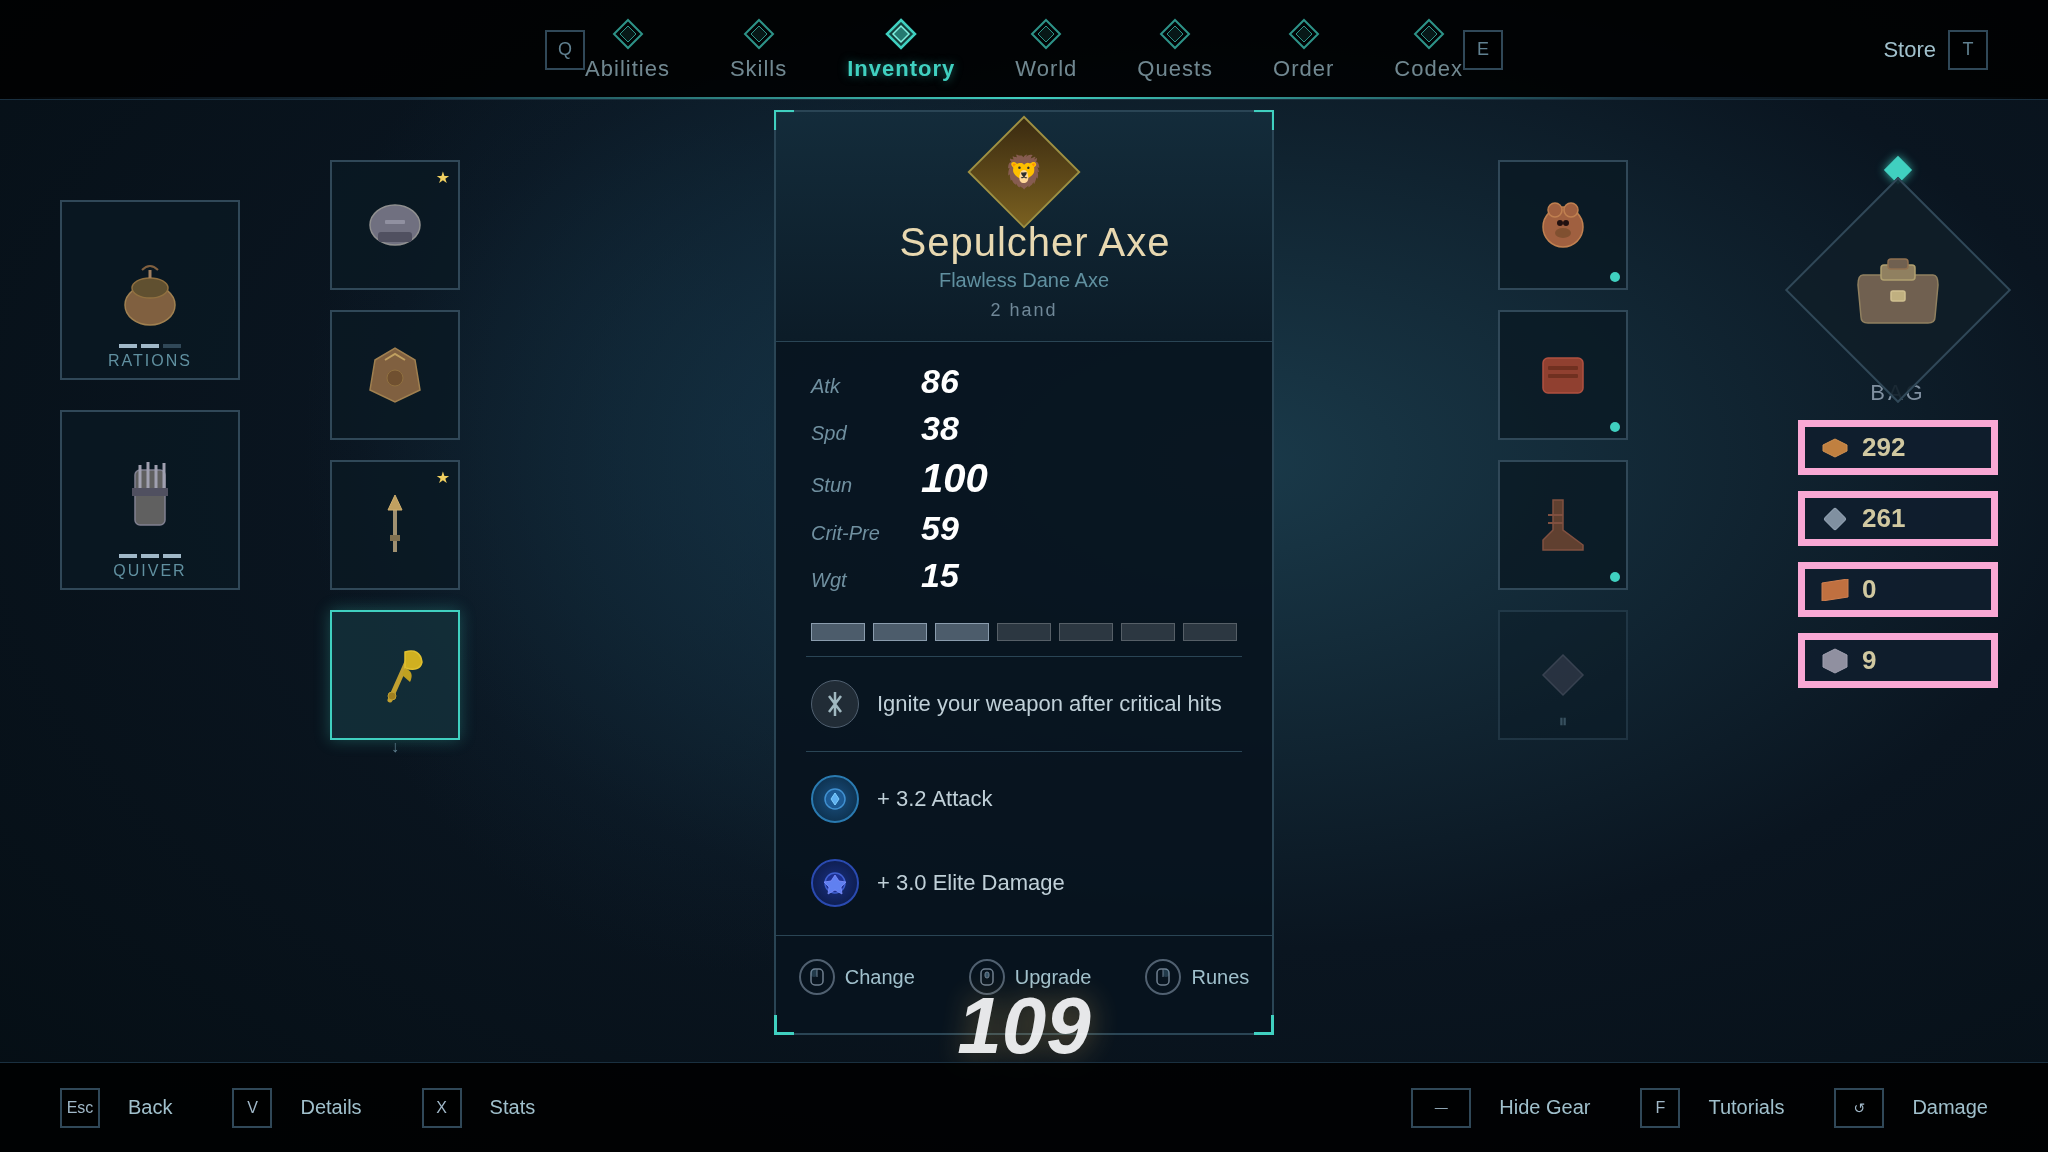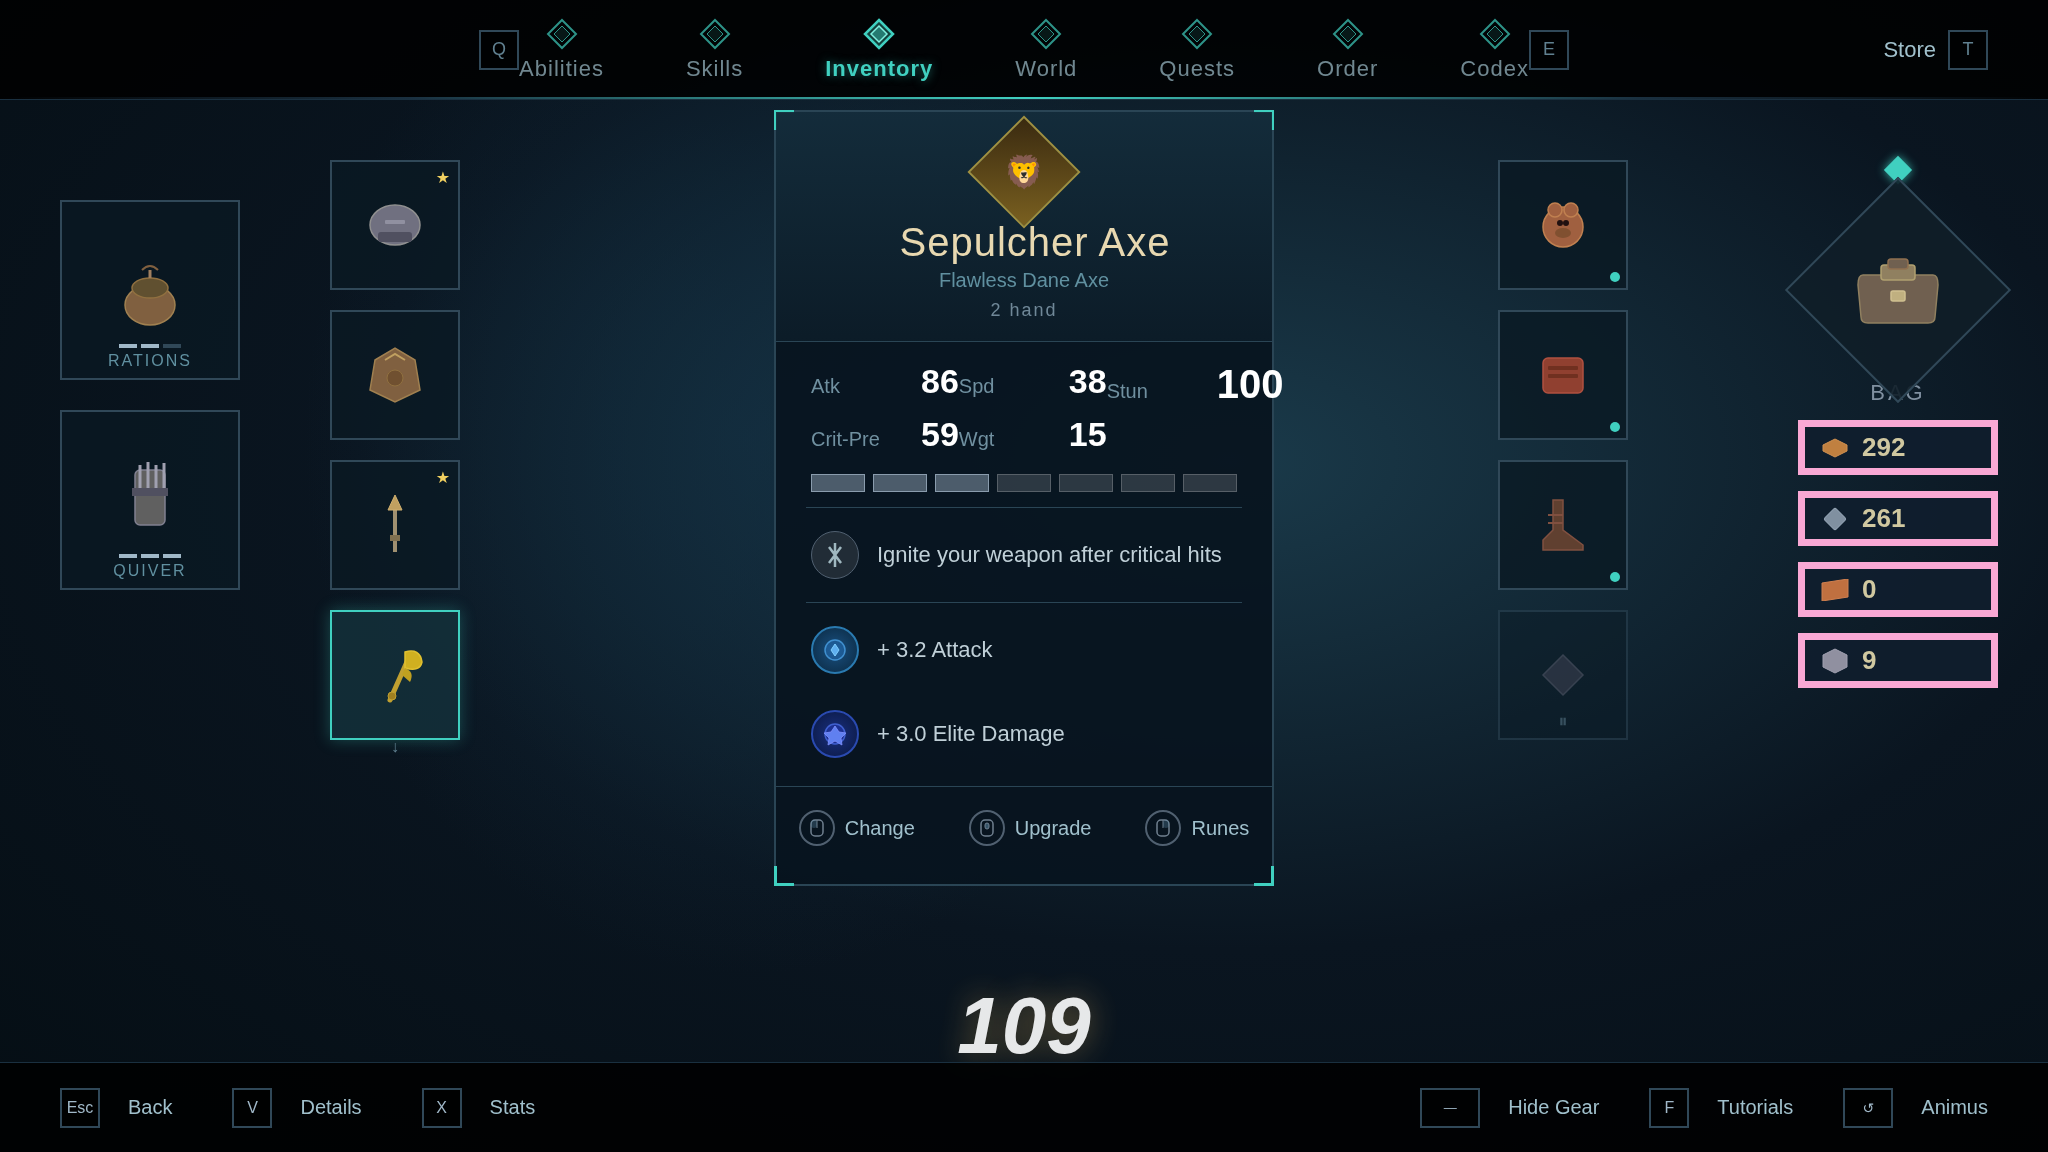--- a/index.html
+++ b/index.html
@@ -40,21 +40,21 @@
       background: rgba(0,0,0,0.85);
       display: flex;
       align-items: center;
       justify-content: center;
       border-bottom: 1px solid #1a3040;
     }
 
     .nav-items {
       display: flex;
       align-items: center;
-      gap: 82px;
+      gap: 60px;
     }
 
     .nav-item {
       display: flex;
       flex-direction: column;
       align-items: center;
       gap: 6px;
       cursor: pointer;
       opacity: 0.7;
     }
@@ -326,23 +326,24 @@
 
     .item-hands {
       font-size: 18px;
       color: #708898;
       margin-top: 8px;
       letter-spacing: 2px;
     }
 
     .stats-grid {
       display: grid;
-      grid-template-columns: 1fr 1fr 1fr;
+      grid-template-columns: 1fr;
       padding: 20px 35px 10px;
       gap: 8px 0;
+      font-style: italic;
     }
 
     .stat-row {
       display: flex;
       align-items: baseline;
       gap: 10px;
     }
 
     .stat-label {
       font-size: 20px;
@@ -908,16 +909,16 @@
       <div class="bottom-key">
         <span>F</span>
       </div>
       <span>Tutorials</span>
     </div>
 
     <div class="bottom-action">
       <div class="bottom-key" style="width:50px;">
         <span style="font-size:14px;">↺</span>
       </div>
-      <span>Animus</span>
+      <span>Damage</span>
     </div>
   </div>
 </div>
 
 </body></html>

